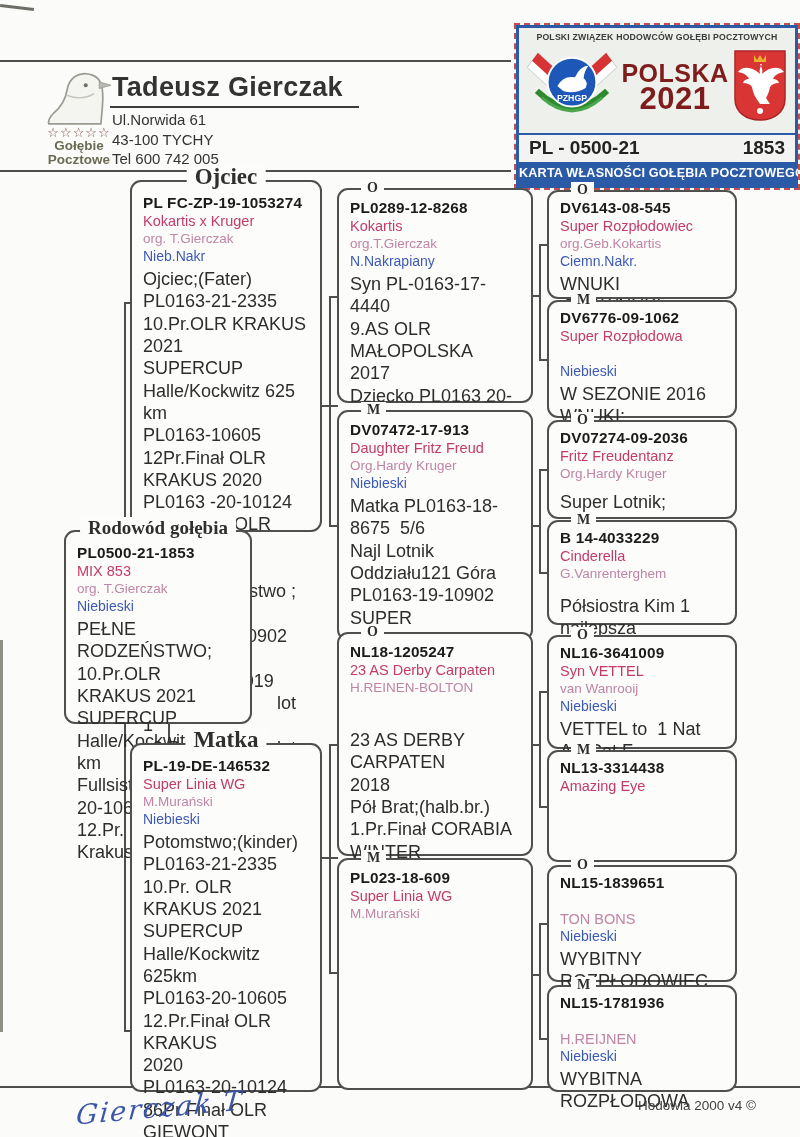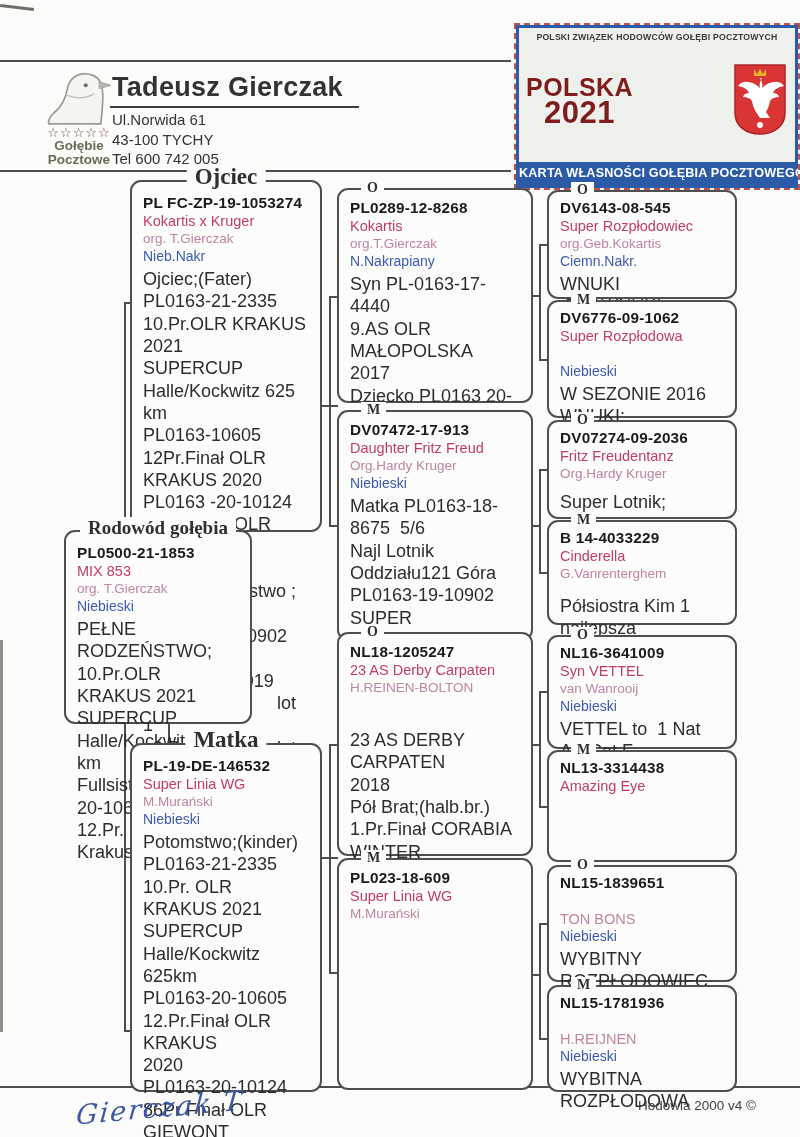--- a/index.html
+++ b/index.html
@@ -84,32 +84,49 @@
   <div class="hdr-name">Tadeusz Gierczak</div>
   <div class="hdr-addr">
     <div>Ul.Norwida 61</div>
     <div>43-100 TYCHY</div>
     <div>Tel 600 742 005</div>
   </div>
 
   <div class="badge">
     <div class="badge-title">POLSKI ZWIĄZEK HODOWCÓW GOŁĘBI POCZTOWYCH</div>
     <div class="badge-main">
+      <span>
+        <svg width="92" height="80" viewBox="0 0 92 82">
+          <polygon points="6,14 30,36 24,44 0,22" fill="#ffffff" stroke="#c9c9c9"></polygon>
+          <polygon points="11,7 35,29 29,37 5,15" fill="#d63434"></polygon>
+          <polygon points="86,14 62,36 68,44 92,22" fill="#ffffff" stroke="#c9c9c9"></polygon>
+          <polygon points="81,7 57,29 63,37 87,15" fill="#d63434"></polygon>
+          <path d="M10,46 Q46,80 82,46" stroke="#2f8a2f" stroke-width="6" fill="none"></path>
+          <path d="M15,53 Q46,80 77,53" stroke="#49a649" stroke-width="3" fill="none"></path>
+          <circle cx="46" cy="37" r="25" fill="#1d58b8" stroke="#ffffff" stroke-width="2"></circle>
+          <path d="M31,41 Q37,30 49,32 Q54,21 63,20 Q58,27 58,33 Q63,37 60,43 Q48,50 37,46 Z" fill="#ffffff"></path>
+          <text x="46" y="56" font-size="9" font-weight="bold" fill="#ffffff" text-anchor="middle" font-family="Liberation Sans, sans-serif">PZHGP</text>
+        </svg>
+      </span>
       <div class="badge-country">
         <div class="cn">POLSKA</div>
         <div class="yr">2021</div>
       </div>
       <span>
         <svg width="56" height="76" viewBox="0 0 56 76">
           <path d="M3,3 h50 v48 c0,13 -11,21 -25,21 c-14,0 -25,-8 -25,-21 Z" fill="#d93535" stroke="#a92626" stroke-width="1.5"></path>
           <path d="M22,7 l3,5 3,-5 3,5 3,-5 v7 h-12 Z" fill="#e8b32a"></path>
           <path d="M28,16 c2,4 3,6 2,10 c8,-8 18,-8 22,-2 c-6,1 -9,3 -11,7 c3,0 5,1 6,4 c-4,0 -7,1 -9,4 c-1,6 -3,9 -4,11 l4,6 h-10 l-4,-6 c-1,-2 -3,-5 -4,-11 c-2,-3 -5,-4 -9,-4 c1,-3 3,-4 6,-4 c-2,-4 -5,-6 -11,-7 c4,-6 14,-6 22,2 c-1,-4 0,-6 2,-10 Z" fill="#ffffff"></path>
           <circle cx="28" cy="63" r="3" fill="#ffffff"></circle>
         </svg>
       </span>
+    </div>
+    <div class="badge-num">
+      <span>PL - 0500-21</span>
+      <span>1853</span>
     </div>
     <div class="badge-strip">KARTA WŁASNOŚCI GOŁĘBIA POCZTOWEGO</div>
   </div>
 
   <div class="ln" style="left:124px;top:302px;width:2px;height:730px"></div>
   <div class="ln" style="left:124px;top:302px;width:8px;height:2px"></div>
   <div class="ln" style="left:124px;top:1030px;width:8px;height:2px"></div>
   <div class="ln" style="left:168px;top:511px;width:2px;height:20px"></div>
   <div class="ln" style="left:168px;top:723px;width:2px;height:20px"></div>
 

